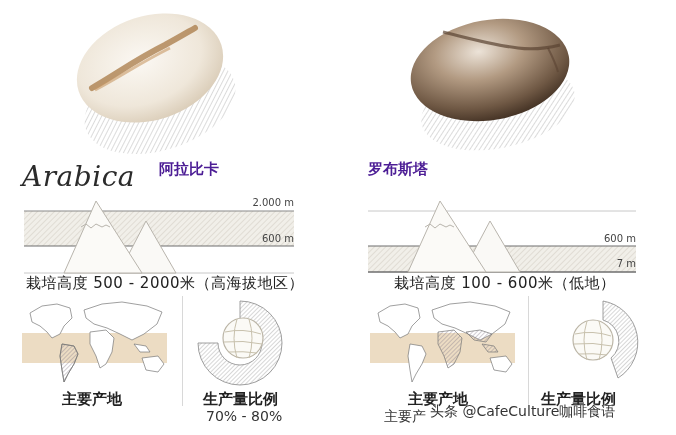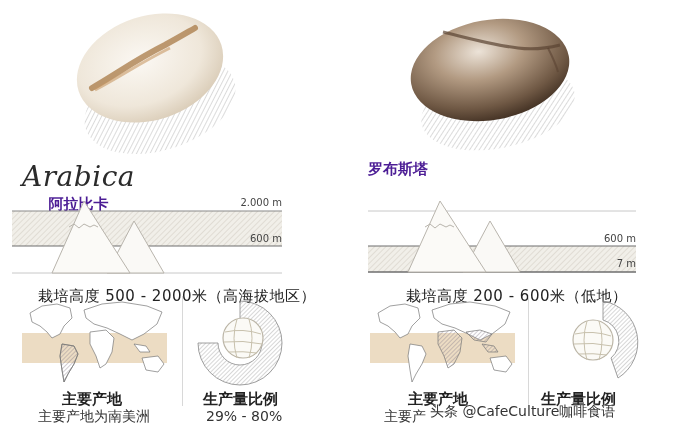--- a/index.html
+++ b/index.html
@@ -5,31 +5,31 @@
   html, body { margin: 0; padding: 0; background: #ffffff; }
   body { width: 676px; height: 435px; position: relative; overflow: hidden;
          font-family: "DejaVu Sans", "Liberation Sans", sans-serif; color: #2a2a2a; }
   .panel { position: absolute; top: 0; width: 338px; height: 435px; }
   .panel.left { left: 0; }
   .panel.right { left: 338px; }
 
   .bean-wrap { position: absolute; top: 0; left: 0; width: 338px; height: 160px; }
   .bean-wrap svg { position: absolute; left: 0; top: 0; }
 
-  .title { position: absolute; top: 160px; left: 22px; display: flex; align-items: center; gap: 2px; flex-direction: column; }
+  .title { position: absolute; top: 160px; left: 22px; display: flex; align-items: flex-start; gap: 24px; }
   .title .latin { font-family: "DejaVu Serif", "Liberation Serif", serif; font-style: italic; font-size: 28px; color: #2b2b2b; letter-spacing: 0.5px; }
   .title .cn { font-size: 15px; font-weight: bold; color: #4c1d95; }
   .panel.right .title { left: 30px; }
 
-  .altitude { position: absolute; top: 196px; left: 12px; width: 270px; height: 78px; }
+  .altitude { position: absolute; top: 196px; left: 24px; width: 270px; height: 78px; }
   .panel.right .altitude { left: 30px; width: 268px; }
   .altitude svg { position: absolute; left: 0; top: 0; }
   .alt-label { position: absolute; right: 0; font-size: 10px; color: #444; font-family: "DejaVu Sans", sans-serif; }
 
-  .height-text { position: absolute; top: 287px; left: 26px; font-size: 15px; color: #222; letter-spacing: 0.5px; white-space: nowrap; margin-left: 12px; }
+  .height-text { position: absolute; top: 274px; left: 26px; font-size: 15px; color: #222; letter-spacing: 0.5px; white-space: nowrap; }
   .panel.right .height-text { left: 56px; }
 
   .map { position: absolute; top: 298px; left: 22px; width: 150px; height: 90px; }
   .panel.right .map { left: 32px; }
 
   .divider { position: absolute; top: 296px; left: 182px; width: 1px; height: 110px; background: #d8d8d8; }
   .panel.right .divider { left: 190px; }
 
   .globe { position: absolute; top: 298px; left: 195px; width: 90px; height: 90px; }
   .panel.right .globe { left: 225px; }
@@ -132,23 +132,22 @@
 
       <path d="M45,3 A42,42 0 1 1 3,45 L23,45 A22,22 0 1 0 45,23 Z" fill="url(#ringHatch)" stroke="#888" stroke-width="0.8"></path>
 
       <circle cx="48" cy="40" r="20" fill="#fbfaf6" stroke="#bbb5a6" stroke-width="1.2"></circle>
       <path d="M30,34 Q48,30 66,36 M29,44 Q48,42 67,46 M34,54 Q48,53 62,55" stroke="#c8c1ad" fill="none" stroke-width="1"></path>
       <path d="M42,21 Q36,40 42,60 M54,21 Q60,40 54,60" stroke="#c8c1ad" fill="none" stroke-width="1"></path>
     </svg>
   </div>
 
   <div class="label-title" style="left:62px;top:390px">主要产地</div>
-  <div class="label-sub" style="left:38px;top:408px">主要产地为南美洲</div>
   <div class="label-title" style="left:203px;top:390px">生产量比例</div>
-  <div class="label-sub" style="left:206px;top:408px">29% - 80%</div>
+  <div class="label-sub" style="left:206px;top:408px">70% - 80%</div>
 </div>
 
 <div class="panel right">
 
   <div class="bean-wrap">
     <svg width="338" height="160" viewBox="0 0 338 160">
       <defs>
         <pattern id="hatchR" width="4" height="4" patternUnits="userSpaceOnUse" patternTransform="rotate(45)">
           <line x1="0" y1="0" x2="0" y2="4" stroke="#b8b8b8" stroke-width="1"></line>
         </pattern>
@@ -183,21 +182,21 @@
       <line x1="0" y1="50" x2="268" y2="50" stroke="#6e6e6e" stroke-width="1.2"></line>
       <line x1="0" y1="76" x2="268" y2="76" stroke="#6e6e6e" stroke-width="1.4"></line>
       <polygon points="95,76 122,25 152,76" fill="#faf9f6" stroke="#b8b4ac" stroke-width="1"></polygon>
       <polygon points="40,76 72,5 118,76" fill="#fbfaf7" stroke="#b8b4ac" stroke-width="1"></polygon>
       <path d="M57,31 L62,28 L67,32 L72,28 L78,31 L82,29 L86,31" stroke="#b8b4ac" fill="none" stroke-width="1"></path>
     </svg>
     <span class="alt-label" style="top:37px">600 m</span>
     <span class="alt-label" style="top:62px">7 m</span>
   </div>
 
-  <div class="height-text">栽培高度 200 - 600米（低地）</div>
+  <div class="height-text">栽培高度 100 - 600米（低地）</div>
 
   <div class="map">
     <svg width="150" height="90" viewBox="0 0 150 90">
       <defs>
         <pattern id="mapHatchR" width="3" height="3" patternUnits="userSpaceOnUse" patternTransform="rotate(45)">
           <line x1="0" y1="0" x2="0" y2="3" stroke="#8a7f8f" stroke-width="0.8"></line>
         </pattern>
       </defs>
       <rect x="0" y="35" width="145" height="30" fill="#ecdcc3"></rect>
       <path d="M8,15 L20,8 L35,6 L48,10 L50,20 L42,28 L38,36 L30,40 L25,34 L18,28 L10,24 Z" fill="#fff" stroke="#777" stroke-width="0.7"></path>

